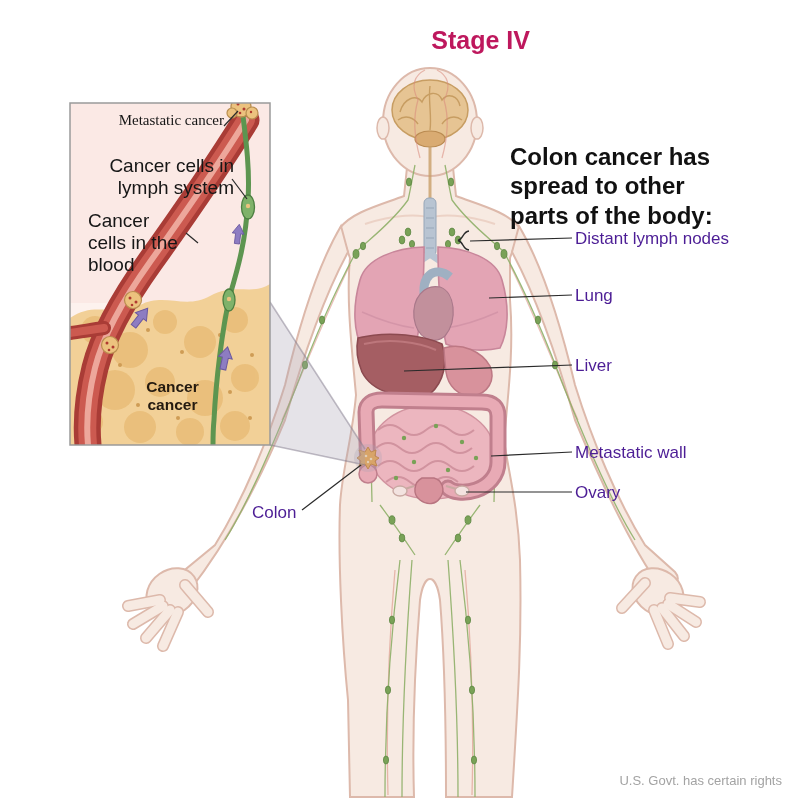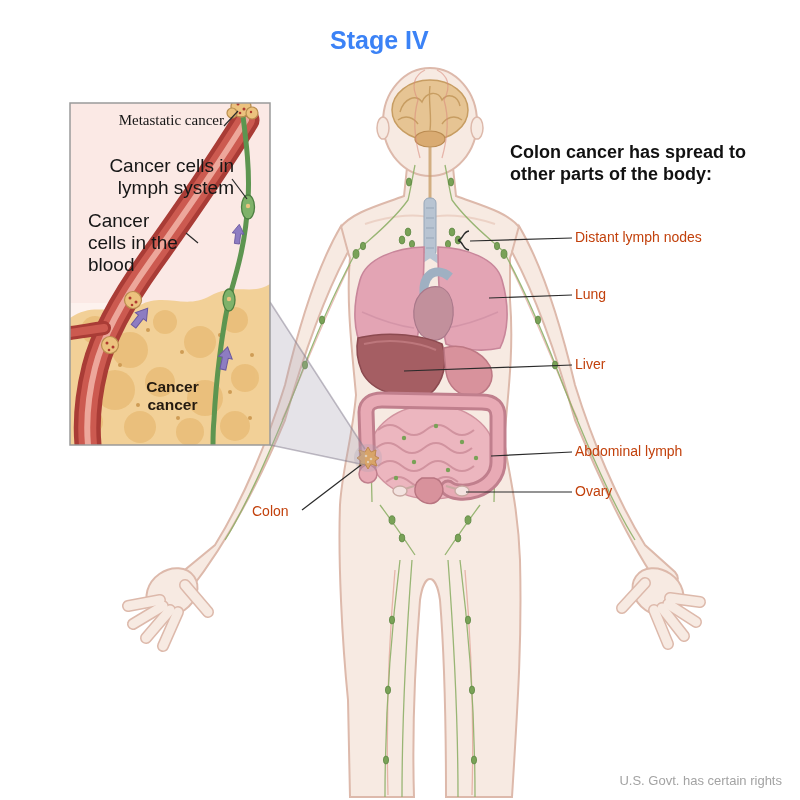--- a/index.html
+++ b/index.html
@@ -1,22 +1,22 @@
 <!DOCTYPE html>
 <html><head>
 <meta charset="utf-8">
 <style>
   html,body{margin:0;padding:0;background:#fff;}
   .stage{position:relative;width:800px;height:800px;background:#ffffff;
          font-family:"Liberation Sans",sans-serif;overflow:hidden;}
   .stage svg{position:absolute;left:0;top:0;}
-  .lbl{position:absolute;color:#c2410c;font-size:14px;line-height:1.18;}
+  .lbl{position:absolute;color:#4c1d95;font-size:17px;line-height:1.18;}
   .lbl.right{text-align:right;font-family:Liberation Serif, serif;}
-  .title{position:absolute;font-weight:bold;font-size:25px;color:#3b82f6;text-align:left;}
-  .heading{position:absolute;font-weight:bold;font-size:18px;line-height:1.22;color:#111;}
+  .title{position:absolute;font-weight:bold;font-size:25px;color:#be185d;text-align:right;}
+  .heading{position:absolute;font-weight:bold;font-size:24px;line-height:1.22;color:#111;}
   .inset-lbl{position:absolute;font-size:19px;line-height:1.16;color:#161616;}
   .primary{position:absolute;font-weight:bold;font-size:15.5px;line-height:1.15;
            text-align:center;color:#241a10;}
   .credit{position:absolute;right:18px;bottom:10px;text-align:right;color:#a3a3a3;
           font-size:13px;line-height:1.3;}
 </style>
 </head>
 <body>
 
 <div class="stage">
@@ -321,20 +321,20 @@
   <div class="inset-lbl right lbl" style="left:104px;top:112px;width:120px;text-align:right;font-size:15px;">Metastatic cancer</div>
   <div class="inset-lbl" style="left:96px;top:155px;width:138px;text-align:right;">Cancer cells in lymph system</div>
   <div class="inset-lbl" style="left:88px;top:210px;width:100px;text-align:left;">Cancer cells in the blood</div>
   <div class="primary" style="left:130px;top:378px;width:85px;">Cancer cancer</div>
 
   <div class="heading" style="left:510px;top:142px;width:240px;">Colon cancer has spread to other parts of the body:</div>
 
   <div class="lbl" style="left:575px;top:229px;">Distant lymph nodes</div>
   <div class="lbl" style="left:575px;top:286px;">Lung</div>
   <div class="lbl" style="left:575px;top:356px;">Liver</div>
-  <div class="lbl" style="left:575px;top:443px;">Abdominal lymph</div>
+  <div class="lbl" style="left:575px;top:443px;">Metastatic wall</div>
   <div class="lbl" style="left:575px;top:483px;">Ovary</div>
   <div class="lbl" style="left:252px;top:503px;">Colon</div>
 
   <div class="credit">
     <div>U.S. Govt. has certain rights</div>
   </div>
 </div>
 
 </body></html>

